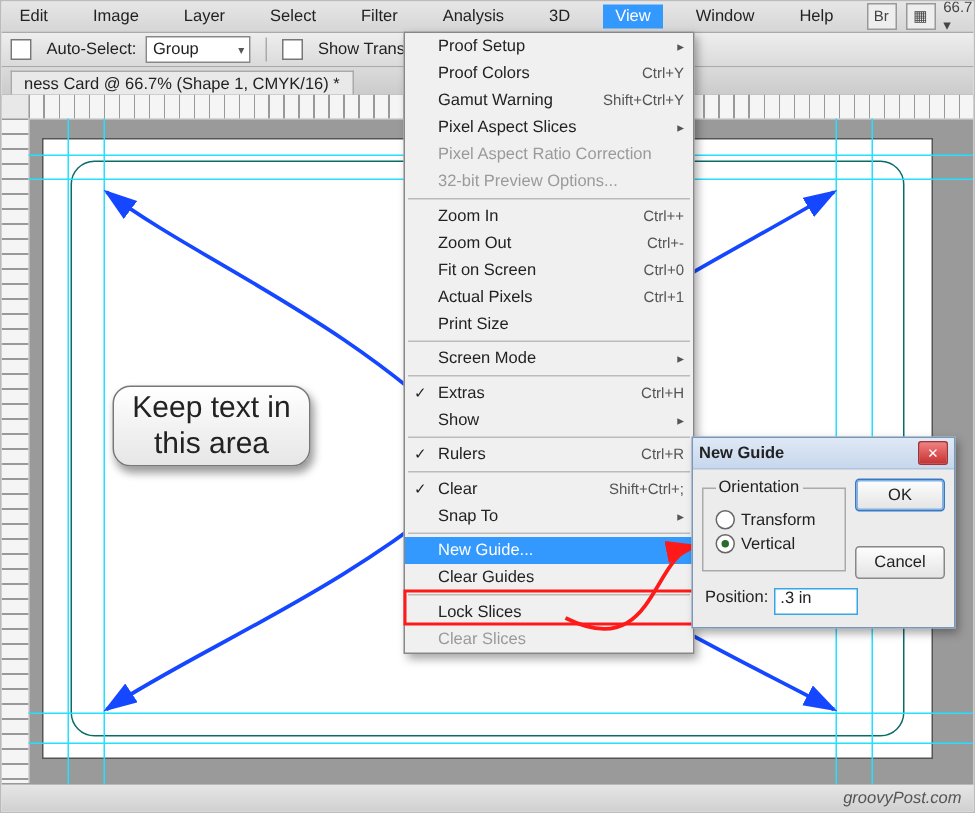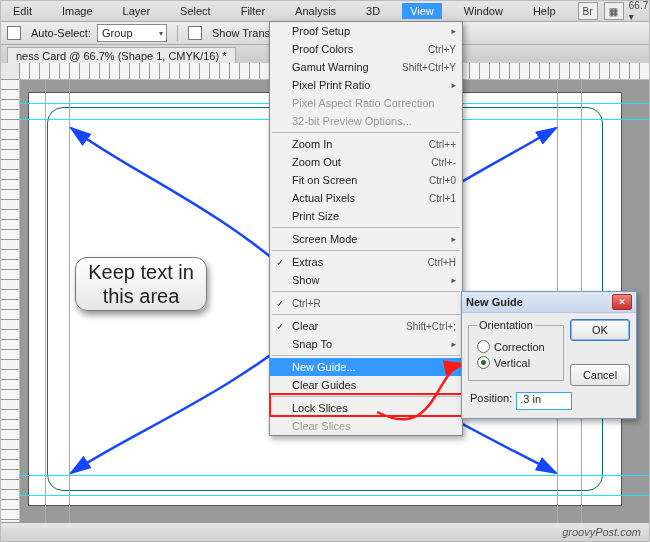--- a/index.html
+++ b/index.html
@@ -269,21 +269,21 @@
       </div>
       <div class="row">
         <span class="label">Proof Colors</span>
         <span class="shortcut">Ctrl+Y</span>
       </div>
       <div class="row">
         <span class="label">Gamut Warning</span>
         <span class="shortcut">Shift+Ctrl+Y</span>
       </div>
       <div class="row submenu">
-        <span class="label">Pixel Print Ratio</span>
+        <span class="label">Pixel Aspect Slices</span>
       </div>
       <div class="row disabled">
         <span class="label">Pixel Aspect Ratio Correction</span>
       </div>
       <div class="row disabled">
         <span class="label">32-bit Preview Options...</span>
       </div>
       <div class="sep"></div>
       <div class="row">
         <span class="label">Zoom In</span>
@@ -311,20 +311,21 @@
       <div class="sep"></div>
       <div class="row checked">
         <span class="label">Extras</span>
         <span class="shortcut">Ctrl+H</span>
       </div>
       <div class="row submenu">
         <span class="label">Show</span>
       </div>
       <div class="sep"></div>
       <div class="row checked">
+        <span class="label">Rulers</span>
         <span class="shortcut">Ctrl+R</span>
       </div>
       <div class="sep"></div>
       <div class="row checked">
         <span class="label">Clear</span>
         <span class="shortcut">Shift+Ctrl+;</span>
       </div>
       <div class="row submenu">
         <span class="label">Snap To</span>
       </div>
@@ -359,21 +360,21 @@
     <div class="titlebar">
       <span class="ttl">New Guide</span>
       <span class="close-x">✕</span>
     </div>
     <div class="body">
       <div style="flex:1">
         <fieldset>
           <legend>Orientation</legend>
           <label class="radio">
             <span class="rb"></span>
-            <span>Correction</span>
+            <span>Transform</span>
           </label>
           <label class="radio">
             <span class="rb sel"></span>
             <span>Vertical</span>
           </label>
         </fieldset>
       </div>
       <div class="dlg-btns">
         <div class="dlg-btn default">
             <span>OK</span>

